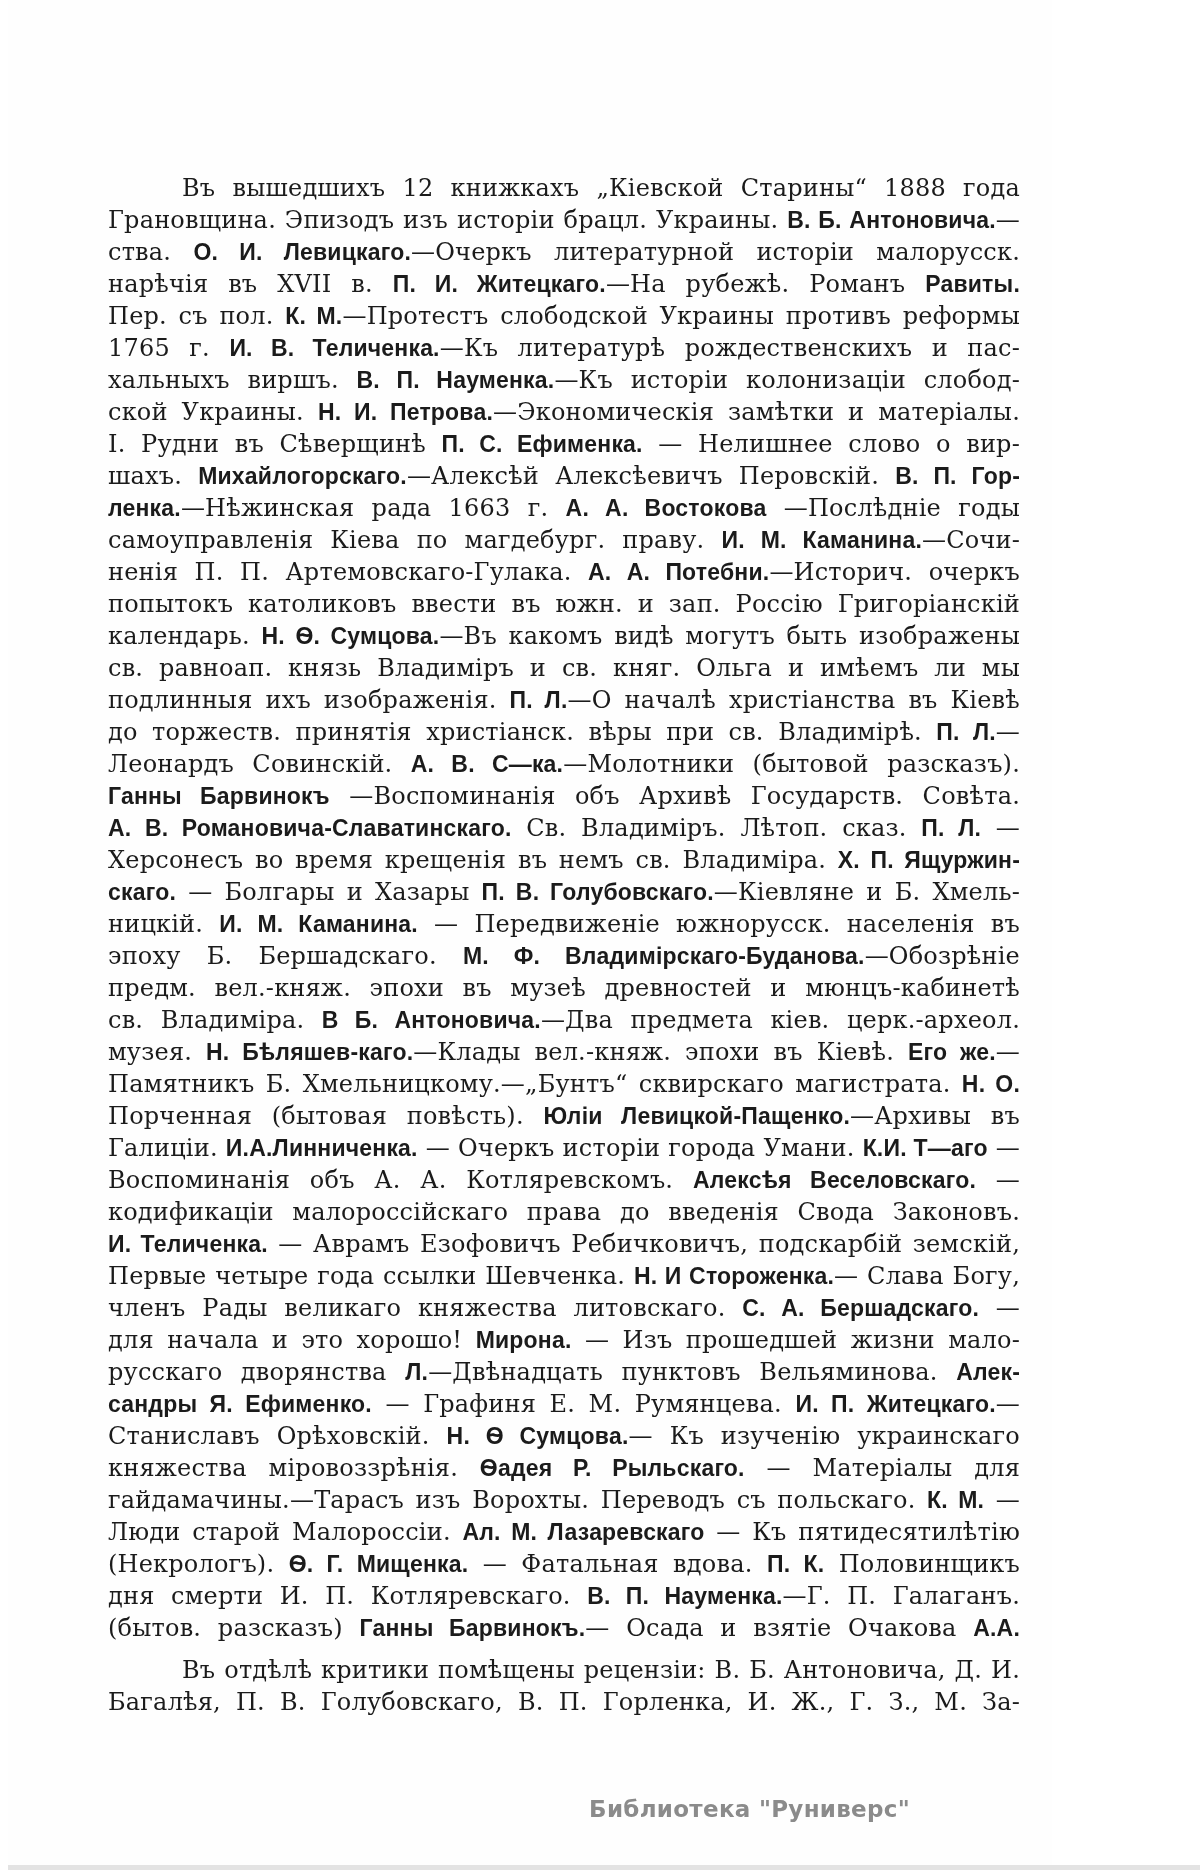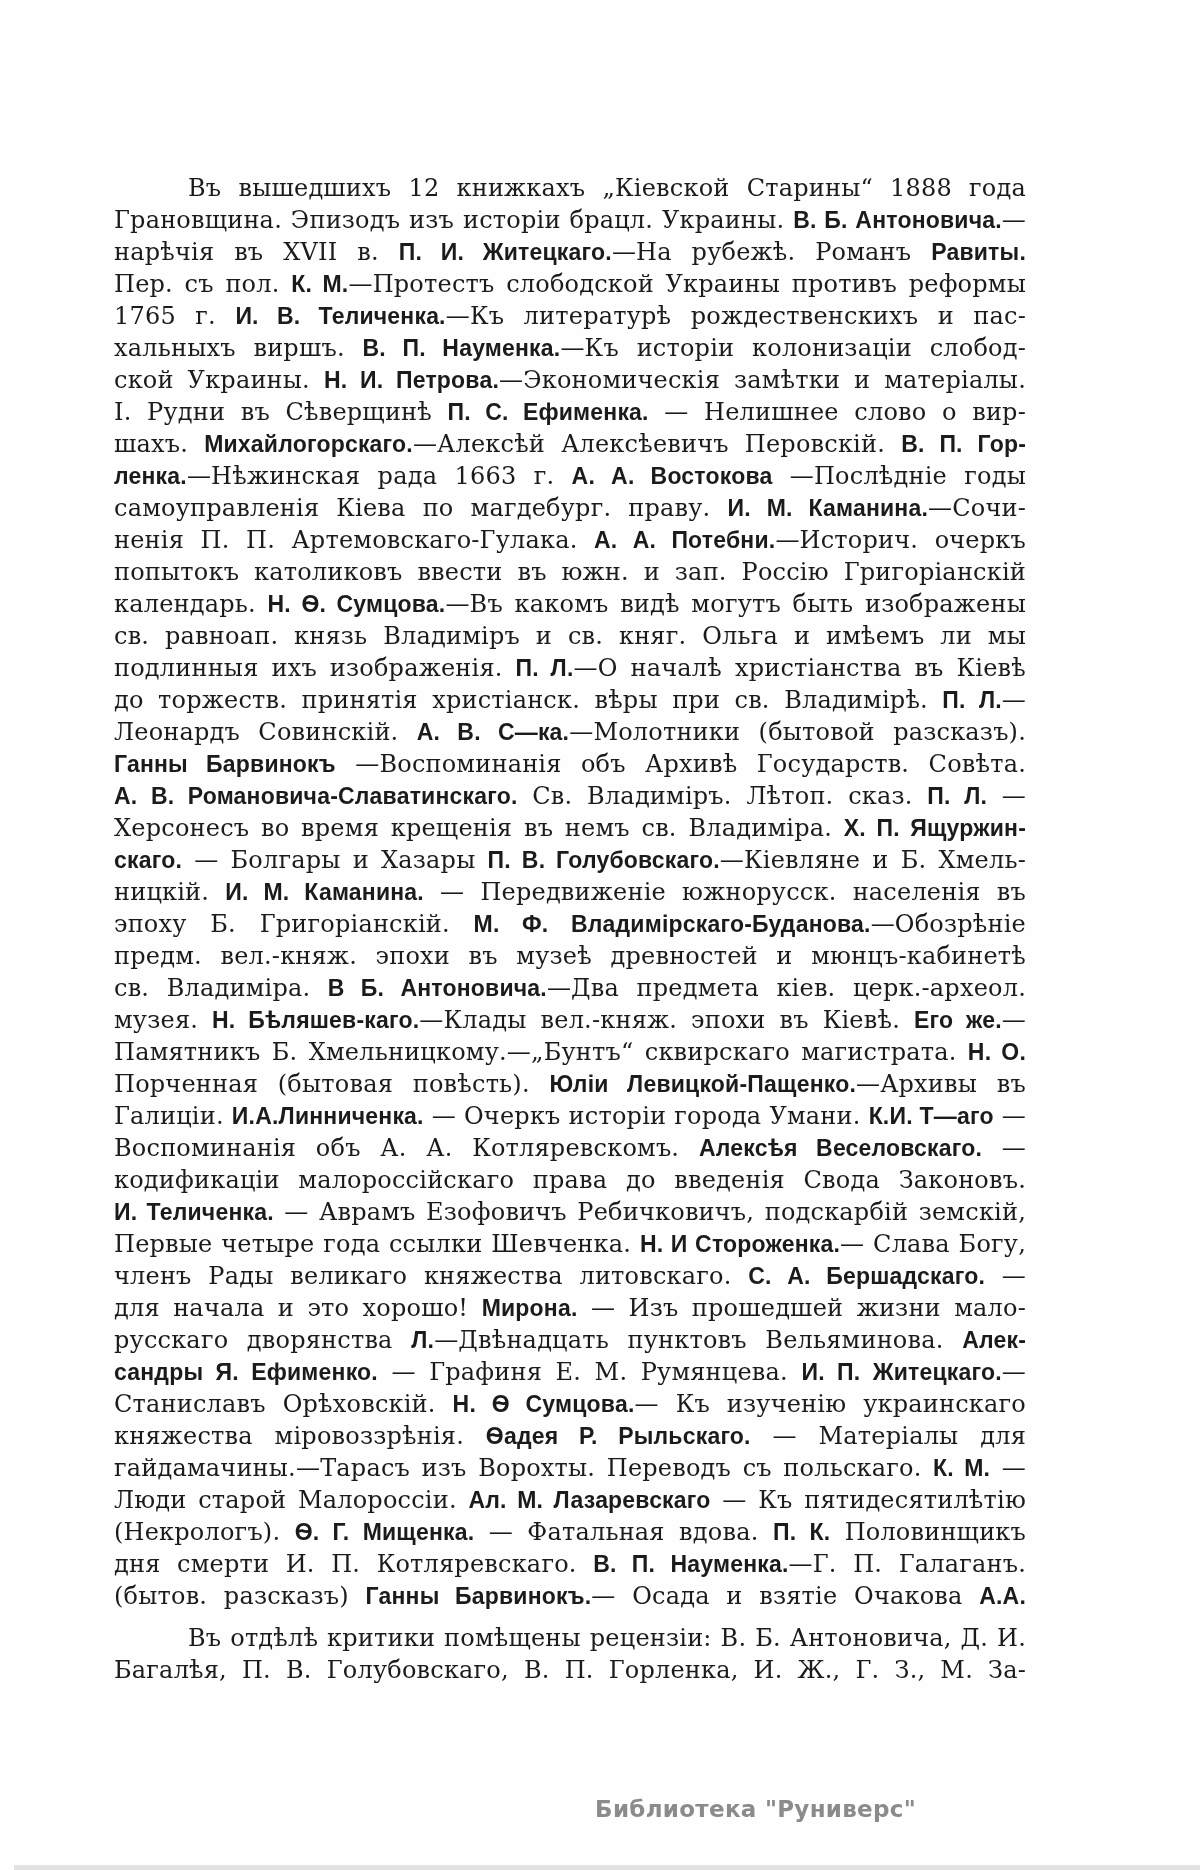--- a/index.html
+++ b/index.html
@@ -3,21 +3,21 @@
 <meta charset="utf-8">
 <style>
   html,body { margin:0; padding:0; }
   body {
     width:1200px; height:1870px;
     background:#ffffff;
     position:relative;
     overflow:hidden;
   }
   .page {
-    position:absolute; left:14px; top:0;
+    position:absolute; left:8px; top:0;
     width:1044px; height:1870px;
     background:#fefefe;
   }
   .text-block {
     position:absolute;
     left:100px; top:172px;
     width:912px;
     color:#1b1b1b;
   }
   .para { margin:0; }
@@ -56,20 +56,21 @@
   }
 </style>
 </head>
 <body>
 
 <div class="page">
   <div class="text-block" id="text-block" style="color: rgb(27, 27, 27);">
       <div class="para indent">
         <div class="line"><span>Въ вышедшихъ 12 книжкахъ „Кіевской Старины“ 1888 года</span></div>
         <div class="line"><span>Грановщина. Эпизодъ изъ исторіи брацл. Украины. </span><span class="name-bold">В. Б. Антоновича.</span><span>—</span></div>
+        <div class="line"><span>ства. </span><span class="name-bold">О. И. Левицкаго.</span><span>—Очеркъ литературной исторіи малорусск.</span></div>
         <div class="line"><span>нарѣчія въ XVII в. </span><span class="name-bold">П. И. Житецкаго.</span><span>—На рубежѣ. Романъ </span><span class="name-bold">Равиты.</span></div>
         <div class="line"><span>Пер. съ пол. </span><span class="name-bold">К. М.</span><span>—Протестъ слободской Украины противъ реформы</span></div>
         <div class="line"><span>1765 г. </span><span class="name-bold">И. В. Теличенка.</span><span>—Къ литературѣ рождественскихъ и пас-</span></div>
         <div class="line"><span>хальныхъ виршъ. </span><span class="name-bold">В. П. Науменка.</span><span>—Къ исторіи колонизаціи слобод-</span></div>
         <div class="line"><span>ской Украины. </span><span class="name-bold">Н. И. Петрова.</span><span>—Экономическія замѣтки и матеріалы.</span></div>
         <div class="line"><span>І. Рудни въ Сѣверщинѣ </span><span class="name-bold">П. С. Ефименка.</span><span> — Нелишнее слово о вир-</span></div>
         <div class="line"><span>шахъ. </span><span class="name-bold">Михайлогорскаго.</span><span>—Алексѣй Алексѣевичъ Перовскій. </span><span class="name-bold">В. П. Гор-</span></div>
         <div class="line"><span class="name-bold">ленка.</span><span>—Нѣжинская рада 1663 г. </span><span class="name-bold">А. А. Востокова</span><span> —Послѣдніе годы</span></div>
         <div class="line"><span>самоуправленія Кіева по магдебург. праву. </span><span class="name-bold">И. М. Каманина.</span><span>—Сочи-</span></div>
         <div class="line"><span>ненія П. П. Артемовскаго-Гулака. </span><span class="name-bold">А. А. Потебни.</span><span>—Историч. очеркъ</span></div>
@@ -77,21 +78,21 @@
         <div class="line"><span>календарь. </span><span class="name-bold">Н. Ѳ. Сумцова.</span><span>—Въ какомъ видѣ могутъ быть изображены</span></div>
         <div class="line"><span>св. равноап. князь Владиміръ и св. княг. Ольга и имѣемъ ли мы</span></div>
         <div class="line"><span>подлинныя ихъ изображенія. </span><span class="name-bold">П. Л.</span><span>—О началѣ христіанства въ Кіевѣ</span></div>
         <div class="line"><span>до торжеств. принятія христіанск. вѣры при св. Владимірѣ. </span><span class="name-bold">П. Л.</span><span>—</span></div>
         <div class="line"><span>Леонардъ Совинскій. </span><span class="name-bold">А. В. С—ка.</span><span>—Молотники (бытовой разсказъ).</span></div>
         <div class="line"><span class="name-bold">Ганны Барвинокъ</span><span> —Воспоминанія объ Архивѣ Государств. Совѣта.</span></div>
         <div class="line"><span class="name-bold">А. В. Романовича-Славатинскаго.</span><span> Св. Владиміръ. Лѣтоп. сказ. </span><span class="name-bold">П. Л.</span><span> —</span></div>
         <div class="line"><span>Херсонесъ во время крещенія въ немъ св. Владиміра. </span><span class="name-bold">Х. П. Ящуржин-</span></div>
         <div class="line"><span class="name-bold">скаго.</span><span> — Болгары и Хазары </span><span class="name-bold">П. В. Голубовскаго.</span><span>—Кіевляне и Б. Хмель-</span></div>
         <div class="line"><span>ницкій. </span><span class="name-bold">И. М. Каманина.</span><span> — Передвиженіе южнорусск. населенія въ</span></div>
-        <div class="line"><span>эпоху Б. Григоріанскій. </span><span class="name-bold">М. Ф. Владимірскаго-Буданова.</span><span>—Обозрѣніе</span></div>
+        <div class="line"><span>эпоху Б. Бершадскаго. </span><span class="name-bold">М. Ф. Владимірскаго-Буданова.</span><span>—Обозрѣніе</span></div>
         <div class="line"><span>предм. вел.-княж. эпохи въ музеѣ древностей и мюнцъ-кабинетѣ унив.</span></div>
         <div class="line"><span>св. Владиміра. </span><span class="name-bold">В Б. Антоновича.</span><span>—Два предмета кіев. церк.-археол.</span></div>
         <div class="line"><span>музея. </span><span class="name-bold">Н. Бѣляшев-каго.</span><span>—Клады вел.-княж. эпохи въ Кіевѣ. </span><span class="name-bold">Его же.</span><span>—</span></div>
         <div class="line"><span>Памятникъ Б. Хмельницкому.—„Бунтъ“ сквирскаго магистрата. </span><span class="name-bold">Н. О.</span></div>
         <div class="line"><span>Порченная (бытовая повѣсть). </span><span class="name-bold">Юліи Левицкой-Пащенко.</span><span>—Архивы въ</span></div>
         <div class="line"><span>Галиціи. </span><span class="name-bold">И.А.Линниченка.</span><span> — Очеркъ исторіи города Умани. </span><span class="name-bold">К.И. Т—аго</span><span> —</span></div>
         <div class="line"><span>Воспоминанія объ А. А. Котляревскомъ. </span><span class="name-bold">Алексѣя Веселовскаго.</span><span> — Очеркъ</span></div>
         <div class="line"><span>кодификаціи малороссійскаго права до введенія Свода Законовъ.</span></div>
         <div class="line"><span class="name-bold">И. Теличенка.</span><span> — Аврамъ Езофовичъ Ребичковичъ, подскарбій земскій,</span></div>
         <div class="line"><span>Первые четыре года ссылки Шевченка. </span><span class="name-bold">Н. И Стороженка.</span><span>— Слава Богу,</span></div>

